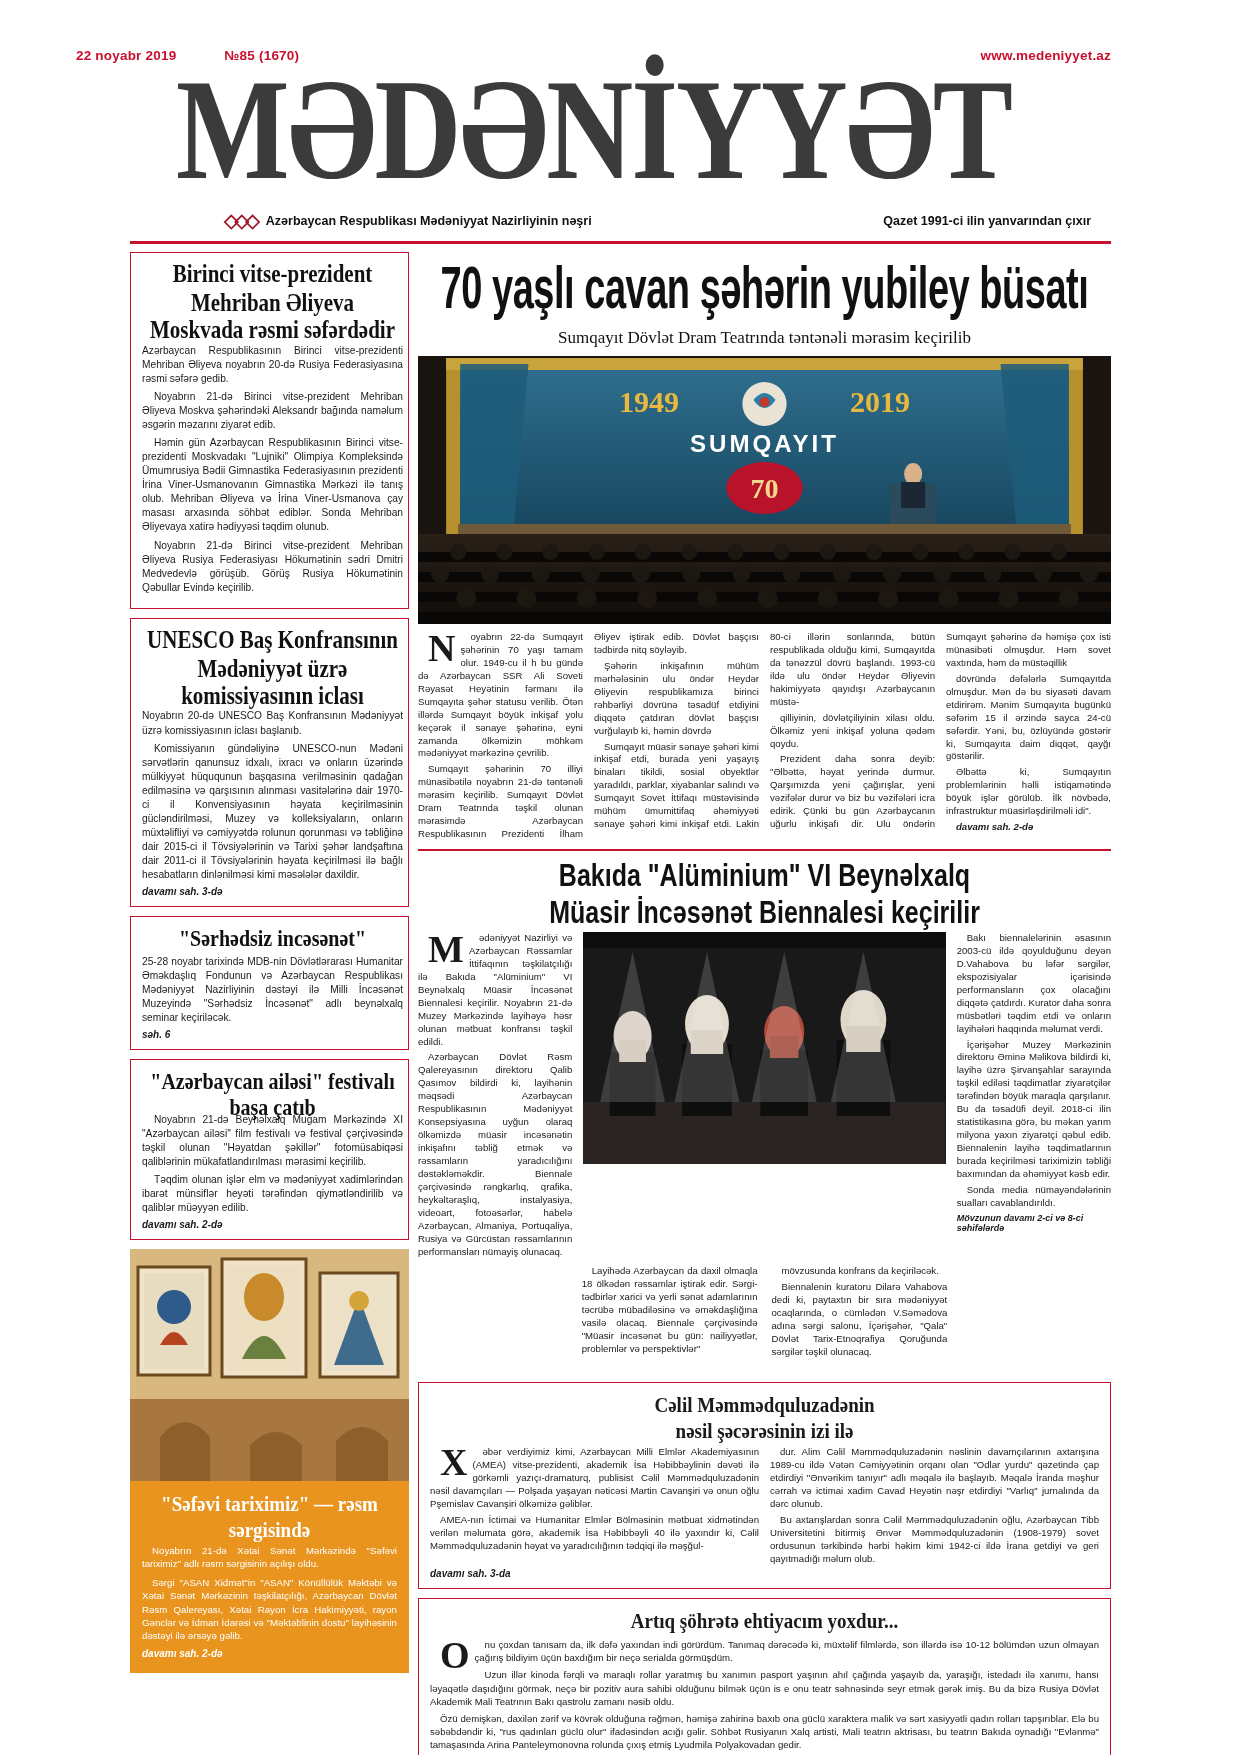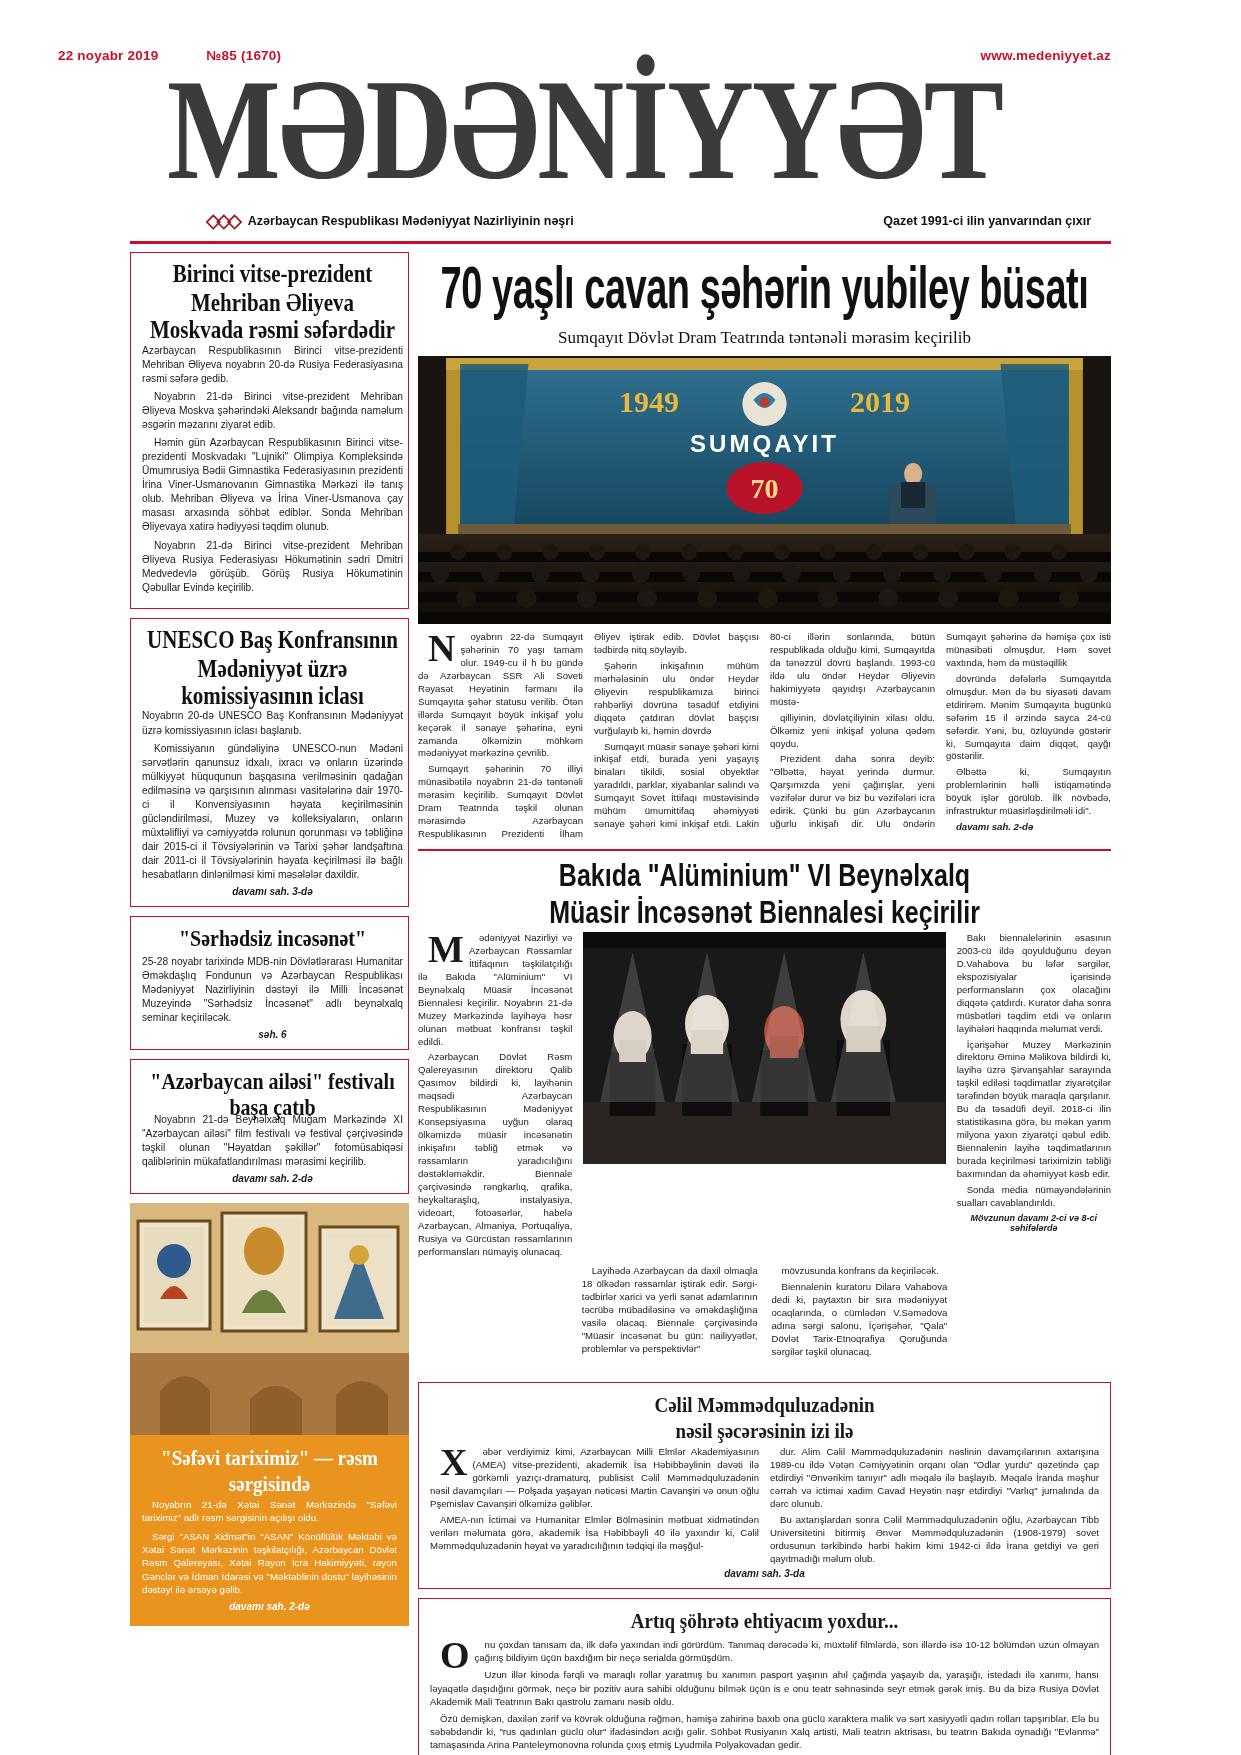--- a/index.html
+++ b/index.html
@@ -7,21 +7,21 @@
   body {
     width:1241px; height:1755px;
     background:#ffffff;
     font-family:"Liberation Sans", sans-serif;
     color:#1a1a1a;
     overflow:hidden;
   }
   .page { position:relative; width:1241px; height:1755px; padding:0; }
 
   
-  .masthead { padding:48px 130px 0 58px; }
+  .masthead { padding:48px 130px 0 76px; }
   .mast-top {
     display:flex; align-items:baseline; gap:30px;
     font-size:13.5px; font-weight:bold; color:#c8102e;
     letter-spacing:0.2px;
   }
   .mast-top .issue { margin-left:18px; }
   .mast-top .site { margin-left:auto; }
   .mast-title {
     text-align:center;
     font-family:"Liberation Serif", serif;
@@ -53,21 +53,21 @@
   .hl-serif {
     font-family:"Liberation Serif", serif;
     font-weight:bold; text-align:center;
     color:#111; line-height:1.12;
     transform:scaleY(1.18); transform-origin:center top;
   }
   .hl-1 { font-size:21px; margin-bottom:8px; padding-bottom:4px;}
   .hl-quote { font-size:20px; }
   p.art { font-size:10.2px; line-height:1.38; text-align:justify; margin:0 0 4px 0; text-indent:12px; }
   p.art.first { text-indent:0; }
-  .contd { font-size:10px; font-style:italic; font-weight:bold; text-align:center; margin-top:3px;}
+  .contd { font-size:10px; font-style:italic; font-weight:bold; text-align:left; margin-top:3px;}
 
   
   .main-hl {
     font-family:"Liberation Sans", sans-serif;
     font-weight:bold; text-align:center;
     font-size:40px; letter-spacing:-0.5px;
     transform:scaleY(1.5) scaleX(0.95); transform-origin:center top;
     height:56px; margin-top:2px; color:#111;
   }
   .main-sub {
@@ -154,20 +154,21 @@
 
       <div class="boxed">
         <div class="hl-serif hl-quote">"Sərhədsiz incəsənət"</div>
         <p class="art first" style="margin-top:7px">25-28 noyabr tarixində MDB-nin Dövlətlərarası Humanitar Əməkdaşlıq Fondunun və Azərbaycan Respublikası Mədəniyyət Nazirliyinin dəstəyi ilə Milli İncəsənət Muzeyində "Sərhədsiz İncəsənət" adlı beynəlxalq seminar keçiriləcək.</p>
         <div class="contd">səh. 6</div>
       </div>
 
       <div class="boxed">
         <div class="hl-serif hl-quote">"Azərbaycan ailəsi" festivalı başa çatıb</div>
         <p class="art">Noyabrın 21-də Beynəlxalq Muğam Mərkəzində XI "Azərbaycan ailəsi" film festivalı və festival çərçivəsində təşkil olunan "Həyatdan şəkillər" fotomüsabiqəsi qaliblərinin mükafatlandırılması mərasimi keçirilib.</p>
+        <p class="art">Təqdim olunan işlər elm və mədəniyyət xadimlərindən ibarət münsiflər heyəti tərəfindən qiymətləndirilib və qaliblər müəyyən edilib.</p>
         <div class="contd">davamı sah. 2-də</div>
       </div>
 
       <div class="art-photo">
         <svg viewBox="0 0 279 232" width="279" height="232" preserveAspectRatio="none">
           <rect width="279" height="232" fill="#c9a06a"></rect>
           <rect x="0" y="0" width="279" height="150" fill="#d9b87f"></rect>
           <rect x="0" y="150" width="279" height="82" fill="#a8763f"></rect>
 
           <g stroke="#6b4a22" stroke-width="3" fill="#f1e3c8">

